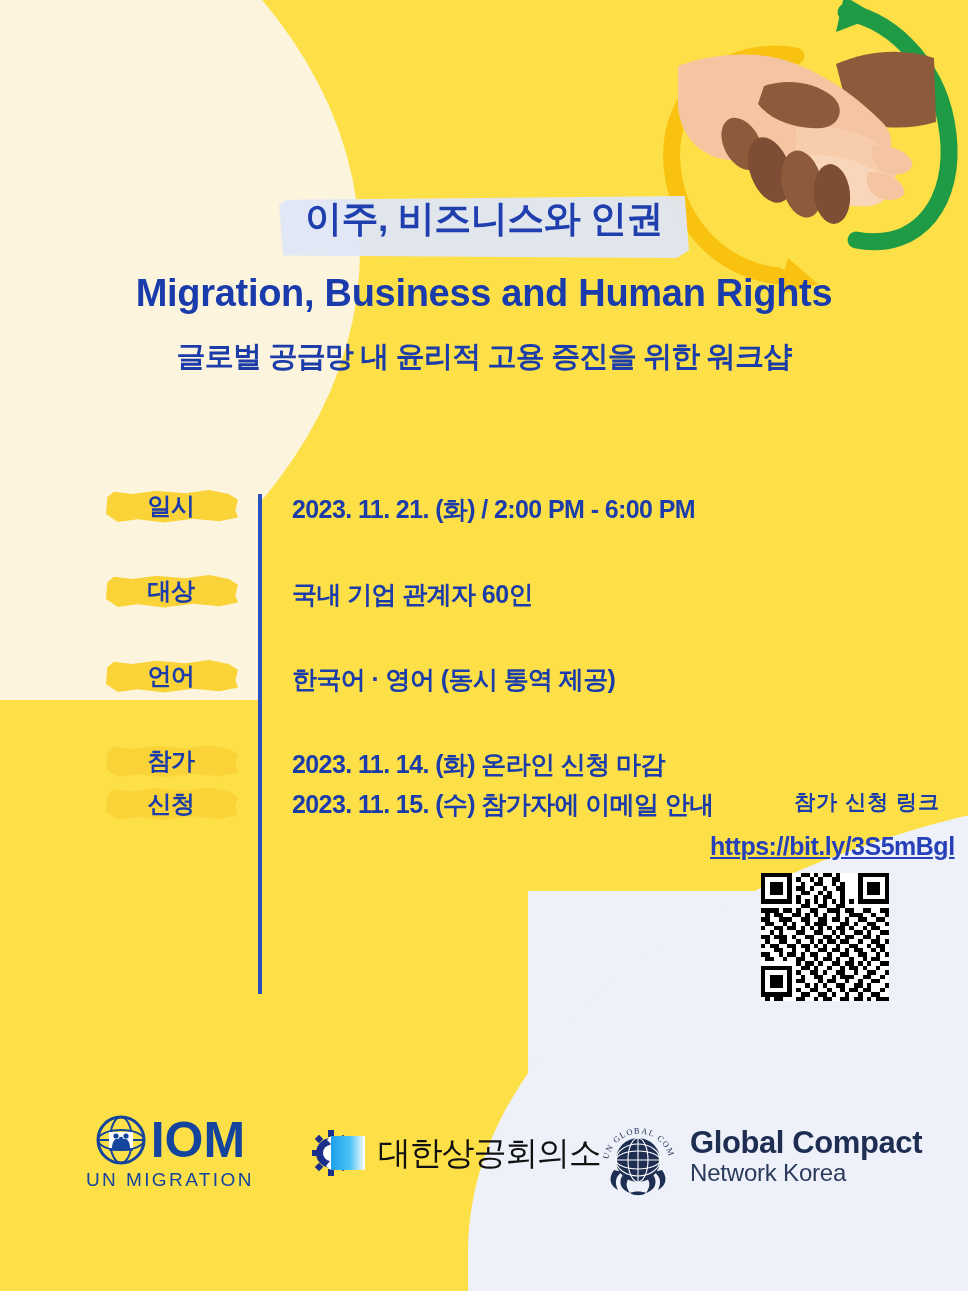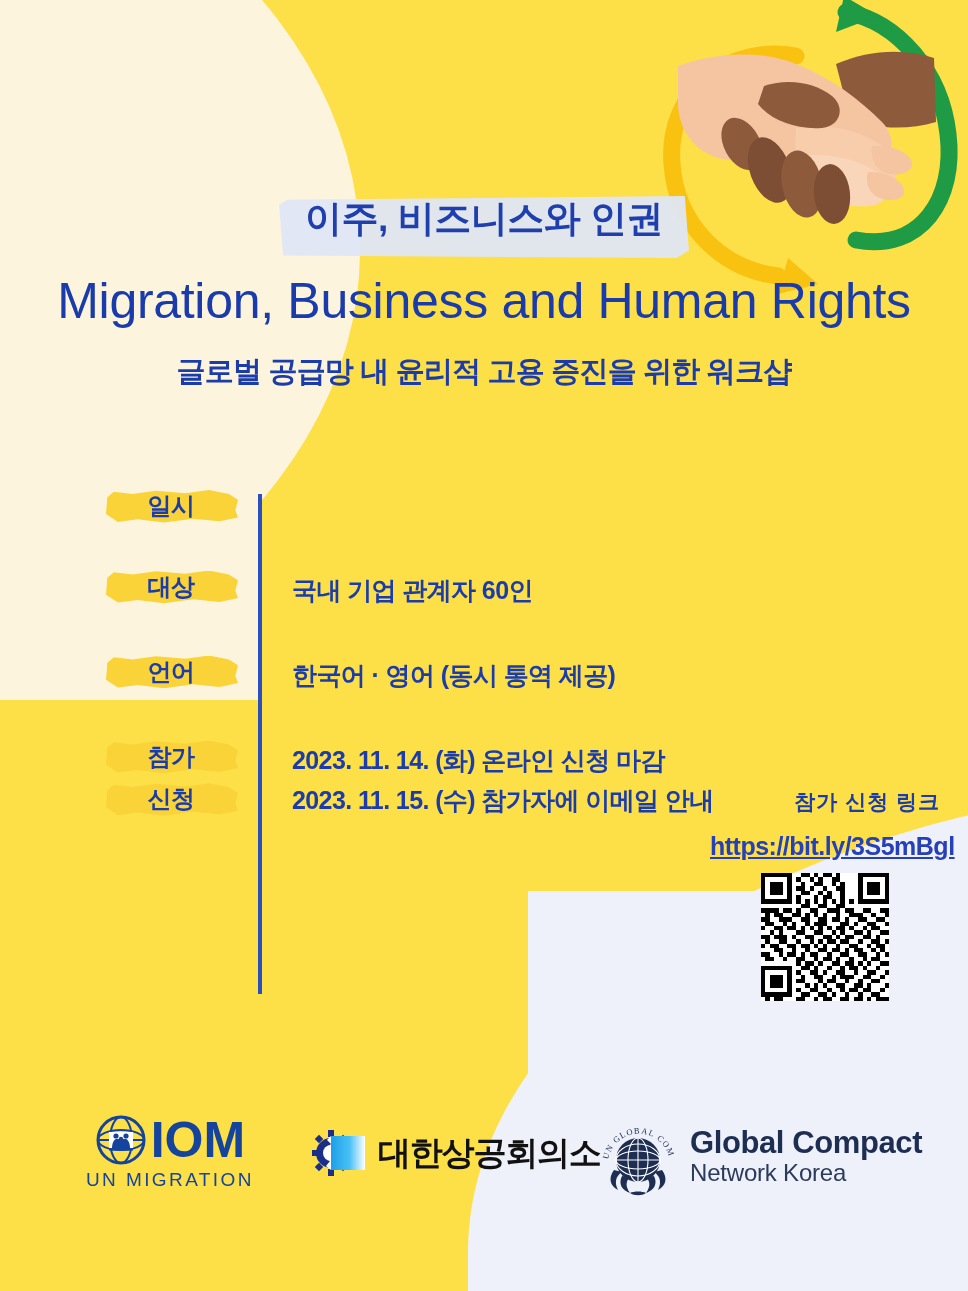--- a/index.html
+++ b/index.html
@@ -97,22 +97,22 @@
     position: relative;
     z-index: 1;
     font-size: 37px;
     font-weight: bold;
     color: #1f3faf;
     letter-spacing: -0.5px;
     line-height: 1.45;
   }
   .en-title {
     margin-top: 20px;
-    font-size: 50px;
-    font-weight: normal;
+    font-size: 38px;
+    font-weight: bold;
     color: #1a3bab;
     letter-spacing: -0.3px;
   }
   .kr-sub {
     margin-top: 22px;
     font-size: 29px;
     font-weight: bold;
     color: #1b3ca9;
     letter-spacing: -0.8px;
   }
@@ -251,21 +251,21 @@
   }
   .logo-kcci {
     position: absolute;
     left: 312px;
     top: 24px;
     display: flex;
     align-items: center;
   }
   .kcci-word {
     font-size: 33px;
-    font-weight: bold;
+    font-weight: normal;
     color: #111111;
     letter-spacing: -1.2px;
     margin-left: 8px;
   }
   .logo-gcnk {
     position: absolute;
     left: 596px;
     top: 10px;
     display: flex;
     align-items: center;
@@ -338,20 +338,23 @@
     <div class="en-title">Migration, Business and Human Rights</div>
     <div class="kr-sub">글로벌 공급망 내 윤리적 고용 증진을 위한 워크샵</div>
   </div>
 
   <div class="info">
     <div class="divider"></div>
 
     <div class="row">
       <div class="label-col">
         <span class="tag">일시</span>
+      </div>
+      <div class="value-col">
+        <div class="value">2023. 11. 21. (화) / 2:00 PM - 6:00 PM</div>
       </div>
     </div>
 
 
     <div class="row">
       <div class="label-col">
         <span class="tag">대상</span>
       </div>
       <div class="value-col">
         <div class="value">국내 기업 관계자 60인</div>

